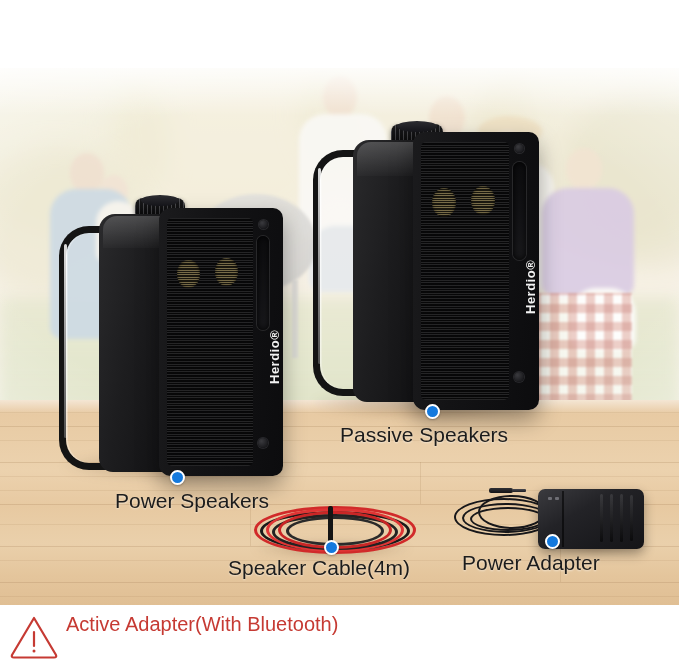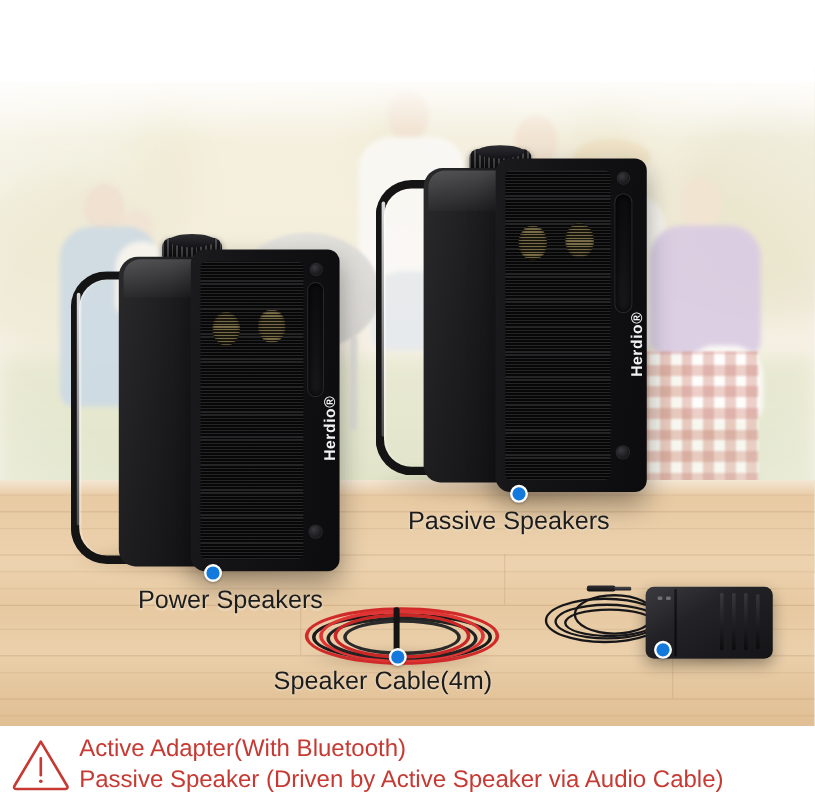--- a/index.html
+++ b/index.html
@@ -513,28 +513,28 @@
   </div>
 
   <div class="dot" style="left:425px; top:404px;"></div>
   <div class="dot" style="left:170px; top:470px;"></div>
   <div class="dot" style="left:324px; top:540px;"></div>
   <div class="dot" style="left:545px; top:534px;"></div>
 
   <div class="callout-label" style="left:340px; top:423px;">Passive Speakers</div>
   <div class="callout-label" style="left:115px; top:489px;">Power Speakers</div>
   <div class="callout-label" style="left:228px; top:556px;">Speaker Cable(4m)</div>
+  <div class="callout-label" style="left:462px; top:551px;">Power Adapter</div>
 
   <div class="title-band"></div>
   <div class="title-text">What's in the BOX</div>
 
   <div class="footer"></div>
   <svg class="warn-icon" viewBox="0 0 52 48">
     <path d="M26 6 L48 43 Q49 45.5 46 45.5 L6 45.5 Q3 45.5 4 43 Z" fill="none" stroke="#c63a33" stroke-width="2.2" stroke-linejoin="round"></path>
     <line x1="26" y1="20" x2="26" y2="34" stroke="#c63a33" stroke-width="2.2" stroke-linecap="round"></line>
     <circle cx="26" cy="39" r="1.5" fill="#c63a33"></circle>
   </svg>
   <div class="warn-lines">
     <div class="warn-line">Active Adapter(With Bluetooth)</div>
-    <div class="warn-line">Passive Speaker (Driven by Active Speaker via Audio Cable)</div>
   </div>
 
 </div>
 
 </body></html>

